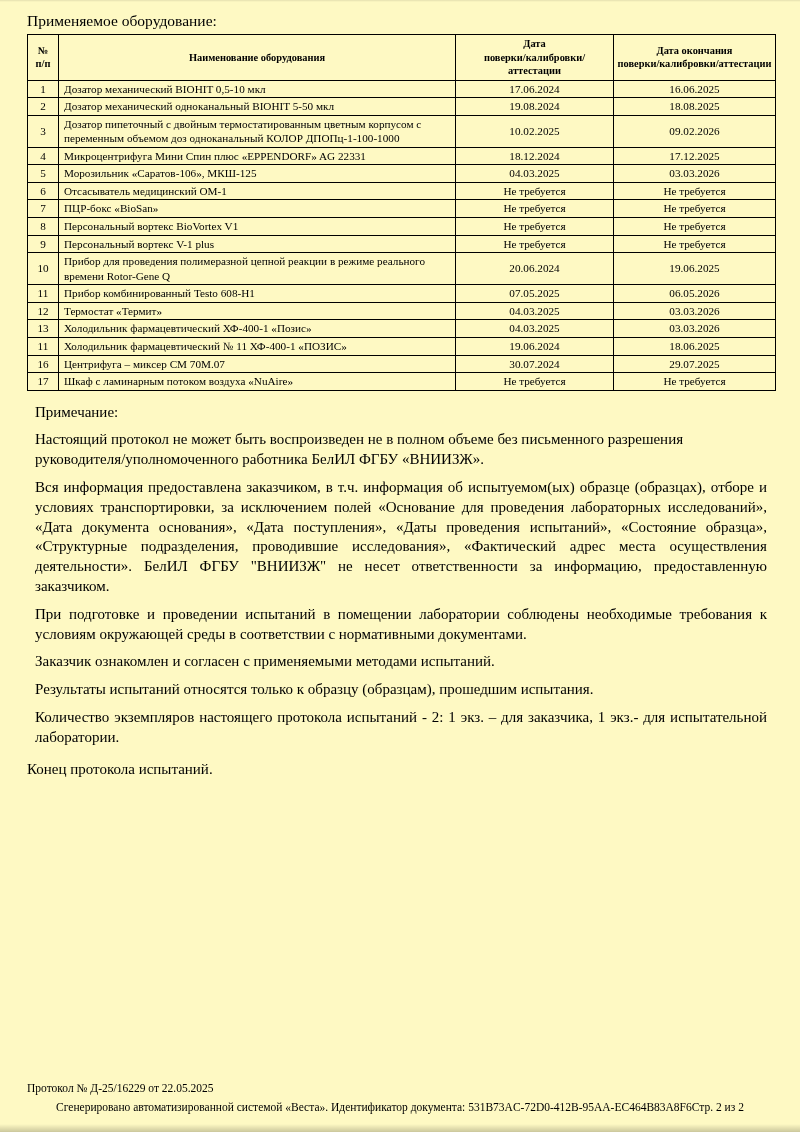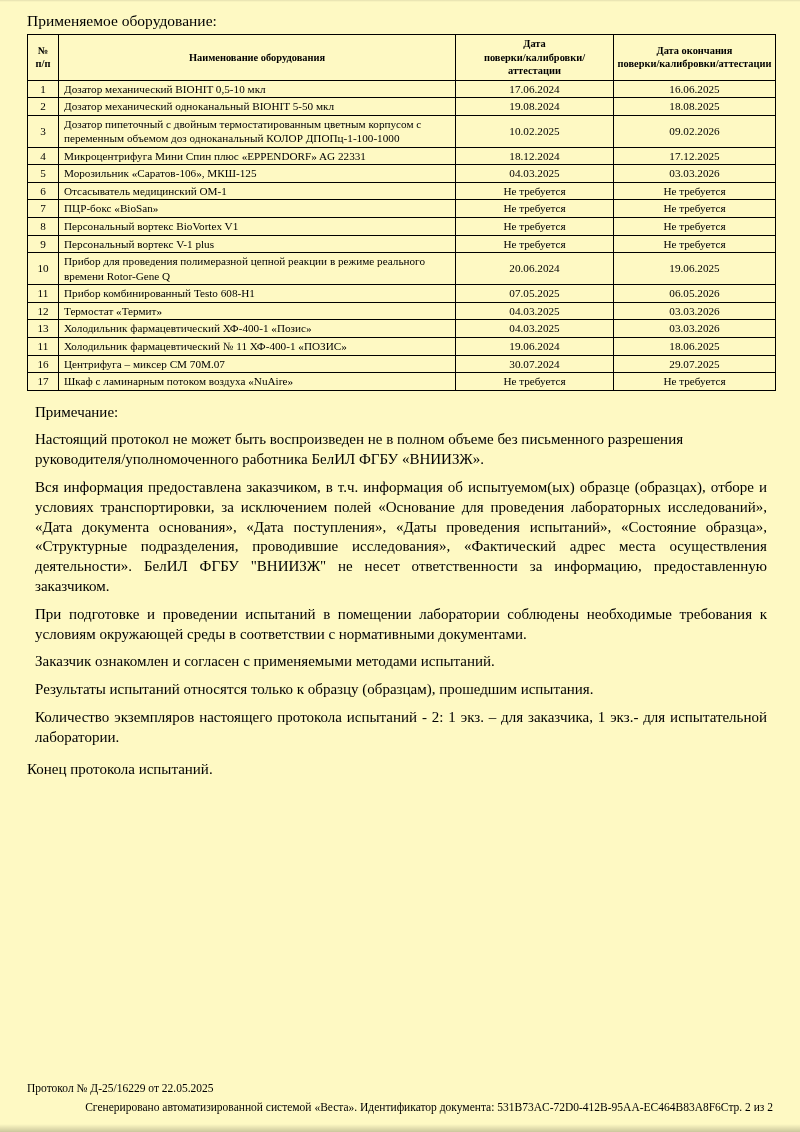--- a/index.html
+++ b/index.html
@@ -72,21 +72,21 @@
     font-size: 15px; line-height: 1.32;
     margin-top: 18px;
   }
   .end-line { font-size: 15px; line-height: 1.32; margin-top: 4px; }
   .footer {
     margin-top: auto;
     font-size: 11.5px;
     line-height: 1.45;
     padding-bottom: 6px;
   }
-  .footer-line2 { display: flex; justify-content: flex-end; margin-top: 3px; }
+  .footer-line2 { display: flex; justify-content: center; margin-top: 3px; }
   .footer-generated { }
   .footer-page { padding-right: 2px; }
 </style>
 </head>
 <body>
 
 <div class="page">
 
   <div class="section-title">Применяемое оборудование:</div>
 

